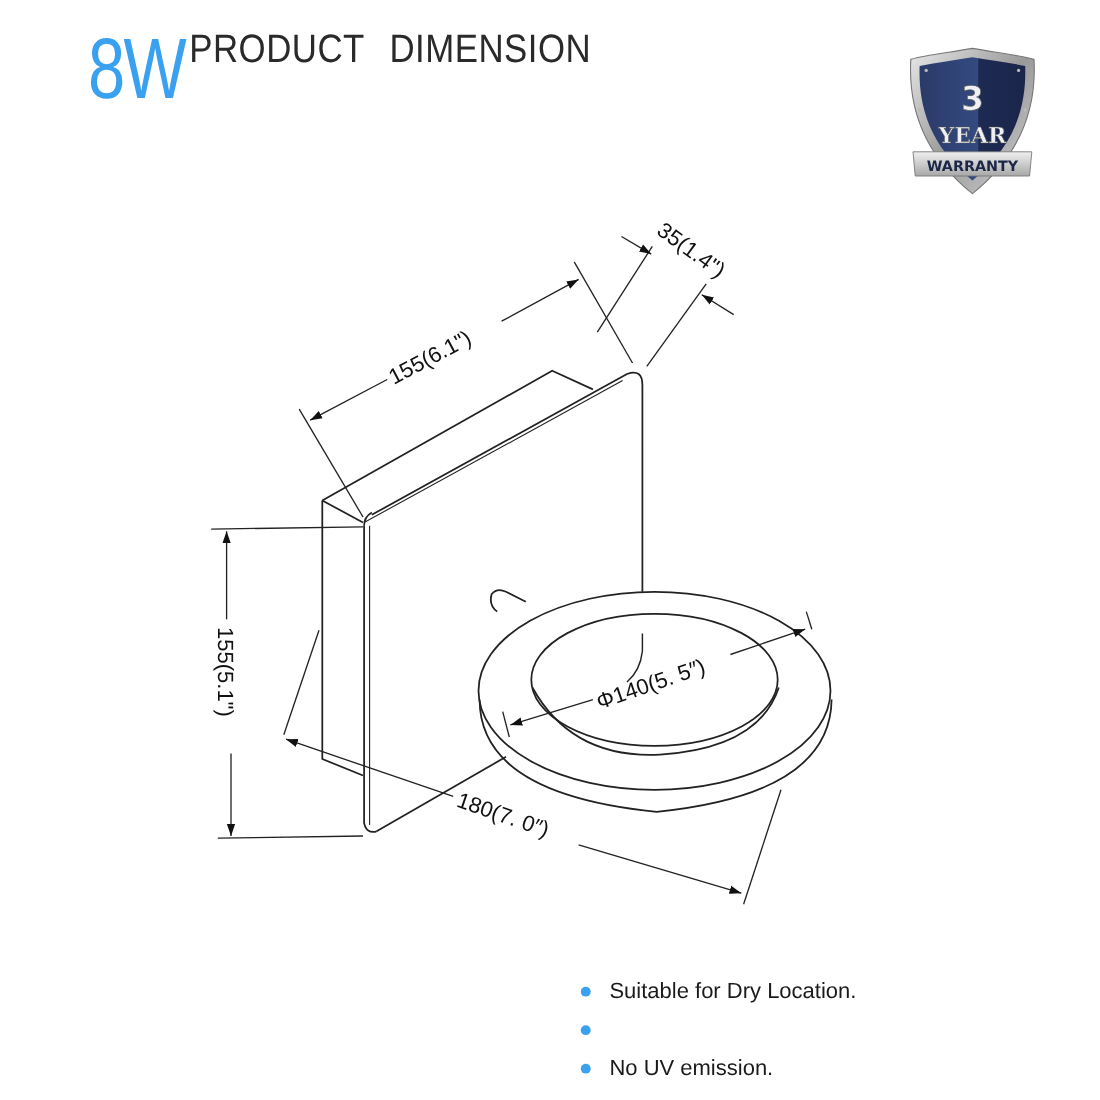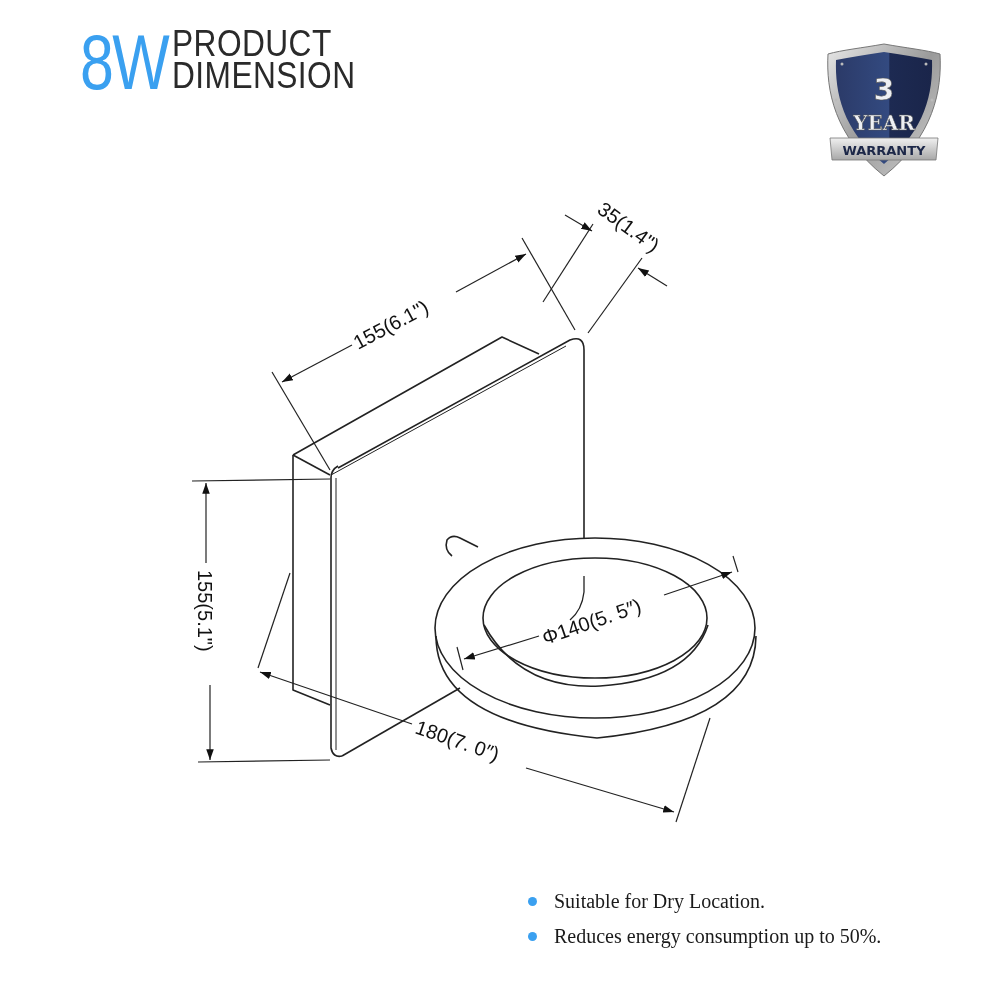--- a/index.html
+++ b/index.html
@@ -1,23 +1,23 @@
 <!DOCTYPE html>
 <html><head>
   <meta charset="utf-8">
   <style>
     html, body { margin: 0; padding: 0; background: #ffffff; }
     body { width: 1000px; height: 1000px; position: relative; overflow: hidden; font-family: "Liberation Sans", sans-serif; }
     .header { position: absolute; left: 80px; top: 28px; display: flex; align-items: flex-start; }
     .wattage { color: #3aa0f0; font-size: 78px; line-height: 68px; letter-spacing: -2px; font-family: "Liberation Sans", sans-serif; transform: scaleX(0.78); transform-origin: left top; width: 94px; }
-    .title-stack { margin-left: -2px; display: flex; flex-direction: column; color: #2a2a2a; }
+    .title-stack { margin-left: -2px; display: flex; flex-direction: row; color: #2a2a2a; }
     .title-line { font-size: 36px; line-height: 32px; transform: scaleX(0.88); transform-origin: left top; white-space: nowrap; letter-spacing: 0.5px; }
     .badge { position: absolute; left: 822px; top: 40px; width: 124px; height: 140px; }
     .drawing { position: absolute; left: 0; top: 0; width: 1000px; height: 1000px; }
-    .features { position: absolute; left: 528px; top: 884px; list-style: none; margin: 0; padding: 0; font-family: Liberation Serif, serif; }
+    .features { position: absolute; left: 528px; top: 884px; list-style: none; margin: 0; padding: 0; }
     .feature { display: flex; align-items: center; height: 35px; font-size: 20px; color: #1a1a1a; white-space: nowrap; }
     .bullet { width: 9px; height: 9px; border-radius: 50%; background: #3aa0f0; margin-right: 17px; flex: none; }
     .dim-text { font-family: "Liberation Sans", sans-serif; fill: #111; }
   </style>
 </head>
 <body>
 
 <div class="header">
   <div class="wattage">8W</div>
   <div class="title-stack">
@@ -126,15 +126,18 @@
   </g>
 </svg>
 
 <ul class="features">
   <li class="feature">
     <span class="bullet"></span>
     <span>Suitable for Dry Location.</span>
   </li>
   <li class="feature">
     <span class="bullet"></span>
-    <span>Reduces energy consumption up to 50%.</span>
+  </li>
+  <li class="feature">
+    <span class="bullet"></span>
+    <span>No UV emission.</span>
   </li>
 </ul>
 
 </body></html>

